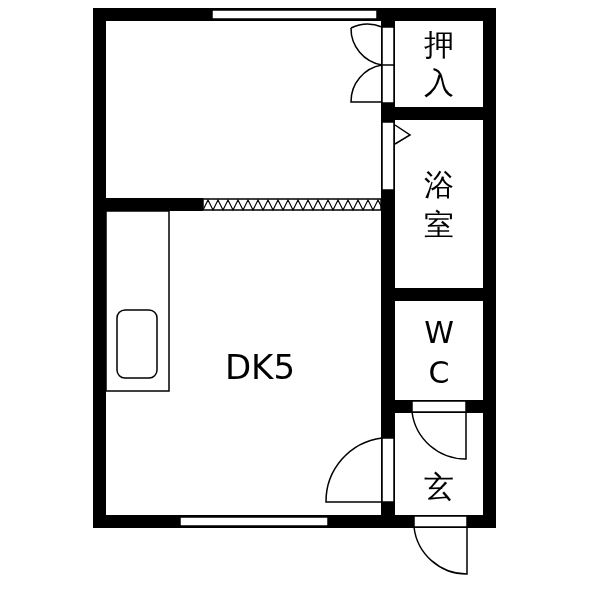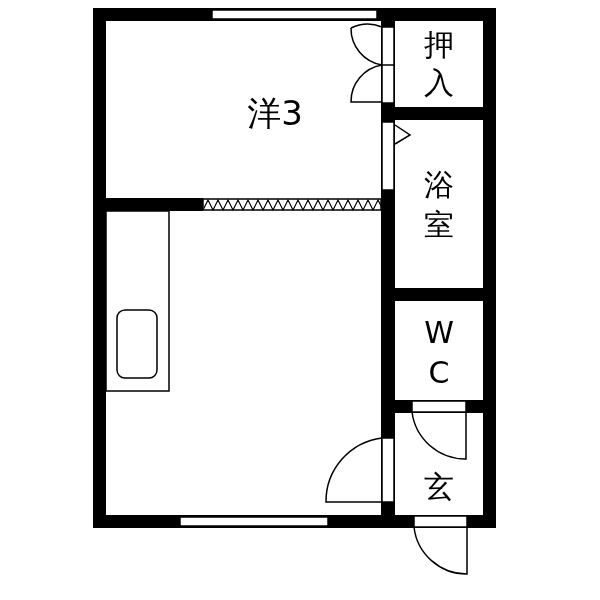--- a/index.html
+++ b/index.html
@@ -51,21 +51,21 @@
   <rect x="382" y="438" width="12" height="64" fill="#fff" stroke="#000" stroke-width="1.5"></rect>
   <path d="M382,438 A64,64 0 0 0 326,502 L382,502" fill="none" stroke="#000" stroke-width="1.5"></path>
 
   <rect x="412" y="401" width="54" height="11" fill="#fff" stroke="#000" stroke-width="1.5"></rect>
   <path d="M412,412 A54,54 0 0 0 466,459 L466,412" fill="none" stroke="#000" stroke-width="1.5"></path>
 
   <rect x="414" y="516" width="53" height="11" fill="#fff" stroke="#000" stroke-width="1.5"></rect>
   <path d="M414,527 A53,53 0 0 0 467,574 L467,527" fill="none" stroke="#000" stroke-width="1.5"></path>
 </svg>
 
-<div class="lbl big" style="left:200px; top:96px; width:150px;">洋3</div>
+<div class="lbl big" style="left:185px; top:350px; width:150px;">DK5</div>
 
 <div class="lbl side" style="left:409px; top:30px;">押</div>
 <div class="lbl side" style="left:409px; top:68px;">入</div>
 
 <div class="lbl side" style="left:409px; top:170px;">浴</div>
 <div class="lbl side" style="left:409px; top:210px;">室</div>
 
 <div class="lbl side" style="left:409px; top:318px;">W</div>
 <div class="lbl side" style="left:409px; top:358px;">C</div>
 

